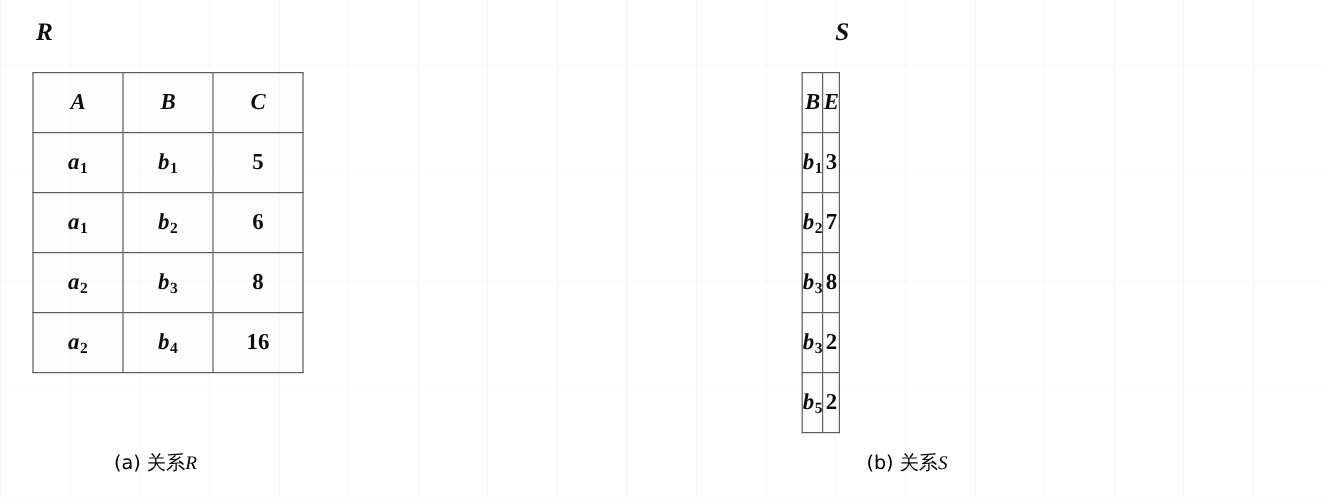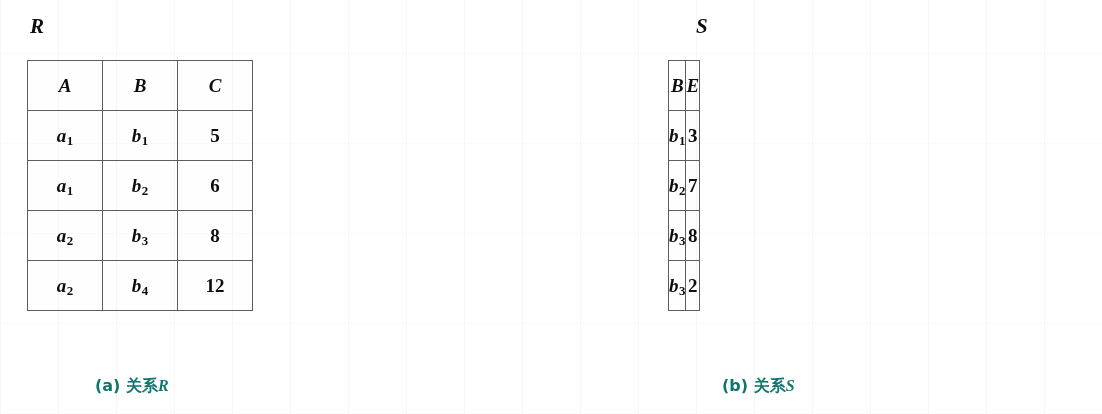--- a/index.html
+++ b/index.html
@@ -88,22 +88,22 @@
   
   #table-s { left: 348px; top: 60px; }
   #table-s td { width: 82px; height: 49px; }
 
   
   .fig-caption {
     position: absolute;
     top: 376px;
     font-family: "DejaVu Sans", "Liberation Sans", sans-serif;
     font-size: 16px;
-    font-weight: bold;
-    color: #0f766e;
+    font-weight: normal;
+    color: #000000;
     white-space: nowrap;
   }
   .cap-a { left: 95px; }
   .cap-b { left: 402px; }
   .cap-c-italic { font-family: "Liberation Serif", serif; font-style: italic; }
 
   
   .scan-noise {
     position: absolute;
     inset: 0;
@@ -140,21 +140,21 @@
           <td class="num">6</td>
         </tr>
         <tr>
           <td><span>a</span><sub>2</sub></td>
           <td><span>b</span><sub>3</sub></td>
           <td class="num">8</td>
         </tr>
         <tr>
           <td><span>a</span><sub>2</sub></td>
           <td><span>b</span><sub>4</sub></td>
-          <td class="num">12</td>
+          <td class="num">16</td>
         </tr>
       </tbody>
     </table>
 
     <div class="fig-caption cap-a"><span>(a) 关系</span><span class="cap-c-italic">R</span></div>
   </div>
 
   <div class="panel panel-s">
     <div class="rel-label rel-label-s">S</div>
 
@@ -173,20 +173,24 @@
           <td class="num">7</td>
         </tr>
         <tr>
           <td><span>b</span><sub>3</sub></td>
           <td class="num">8</td>
         </tr>
         <tr>
           <td><span>b</span><sub>3</sub></td>
           <td class="num">2</td>
         </tr>
+        <tr>
+          <td><span>b</span><sub>5</sub></td>
+          <td class="num">2</td>
+        </tr>
       </tbody>
     </table>
 
     <div class="fig-caption cap-b"><span>(b) 关系</span><span class="cap-c-italic">S</span></div>
   </div>
 
   <div class="panel panel-c">
 
     
 

